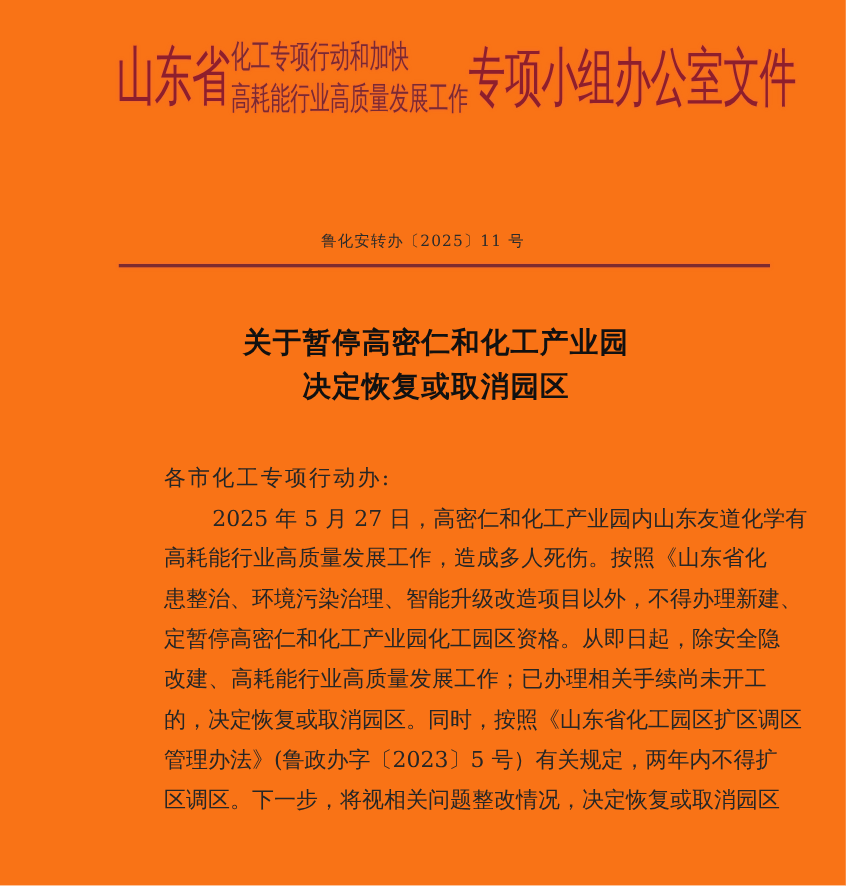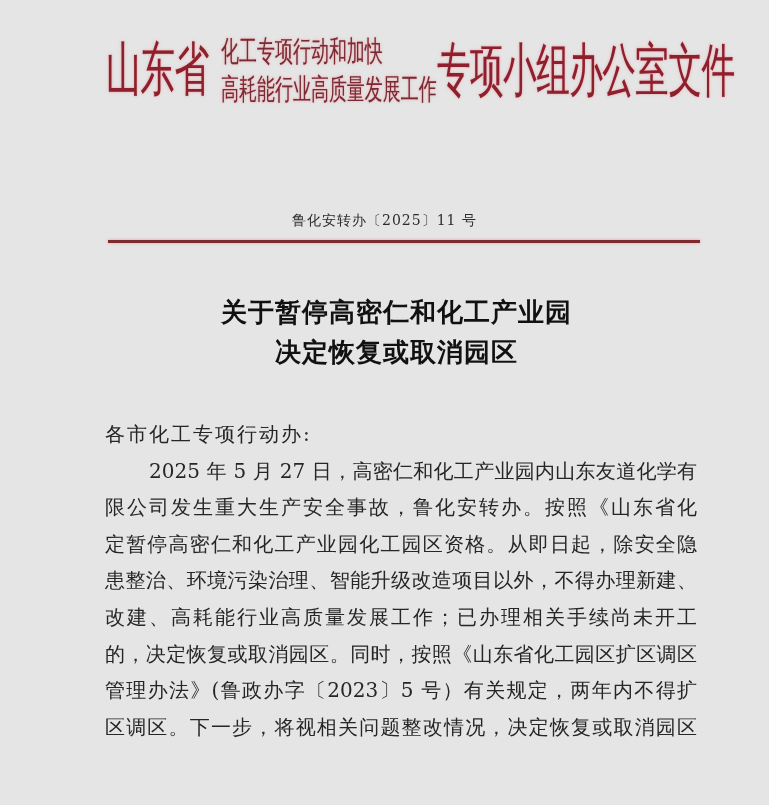--- a/index.html
+++ b/index.html
@@ -12,21 +12,21 @@
       height: 805px;
       overflow: hidden;
       position: relative;
       font-family: "DejaVu Serif", "Liberation Serif", serif;
       color: #222222;
     }
     .page {
       position: absolute;
       left: 0; top: 0;
       width: 769px; height: 805px;
-      background: #e5e5e5;
+      background: #f97316;
     }
     
     .masthead {
       position: absolute;
       left: 106px;
       top: 24px;
       width: 592px;
       height: 92px;
       display: flex;
       align-items: center;
@@ -43,21 +43,21 @@
       transform-origin: left center;
       width: 100px;
       white-space: nowrap;
       letter-spacing: -1px;
       color: #8e1f2c;
     }
     .mh-small {
       display: flex;
       flex-direction: column;
       justify-content: center;
-      margin-left: 15px;
+      margin-left: 4px;
       width: 212px;
       overflow: visible;
     }
     .mh-small span {
       display: block;
       font-family: "DejaVu Serif", "Liberation Serif", serif;
       font-size: 29px;
       line-height: 38px;
       white-space: nowrap;
       transform: scaleX(0.62);
@@ -127,20 +127,21 @@
       color: #262626;
     }
     .body-line {
       display: block;
       height: 36.6px;
       line-height: 36.6px;
       white-space: nowrap;
       text-align: justify;
       text-align-last: justify;
       overflow: visible;
+      margin-left: 44px;
     }
     .body-line.salutation {
       text-align: left;
       text-align-last: left;
       letter-spacing: 2px;
     }
     .body-line.indent {
       padding-left: 44px;
     }
   </style>
@@ -162,22 +163,22 @@
   <div class="red-rule"></div>
 
   <div class="title">
     <span>关于暂停高密仁和化工产业园</span>
     <span>决定恢复或取消园区</span>
   </div>
 
   <div class="body-text">
     <span class="body-line salutation">各市化工专项行动办:</span>
     <span class="body-line indent">2025 年 5 月 27 日，高密仁和化工产业园内山东友道化学有</span>
-    <span class="body-line">限公司发生重大生产安全事故，鲁化安转办。按照《山东省化</span>
+    <span class="body-line">高耗能行业高质量发展工作，造成多人死伤。按照《山东省化</span>
+    <span class="body-line">患整治、环境污染治理、智能升级改造项目以外，不得办理新建、</span>
     <span class="body-line">定暂停高密仁和化工产业园化工园区资格。从即日起，除安全隐</span>
-    <span class="body-line">患整治、环境污染治理、智能升级改造项目以外，不得办理新建、</span>
     <span class="body-line">改建、高耗能行业高质量发展工作；已办理相关手续尚未开工</span>
     <span class="body-line">的，决定恢复或取消园区。同时，按照《山东省化工园区扩区调区</span>
     <span class="body-line">管理办法》(鲁政办字〔2023〕5 号）有关规定，两年内不得扩</span>
     <span class="body-line">区调区。下一步，将视相关问题整改情况，决定恢复或取消园区</span>
   </div>
 
 </div>
 
 </body></html>

